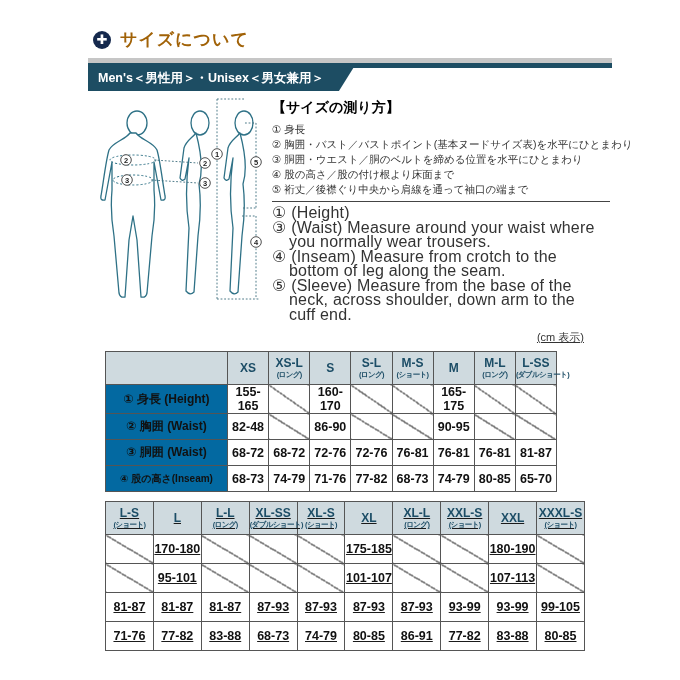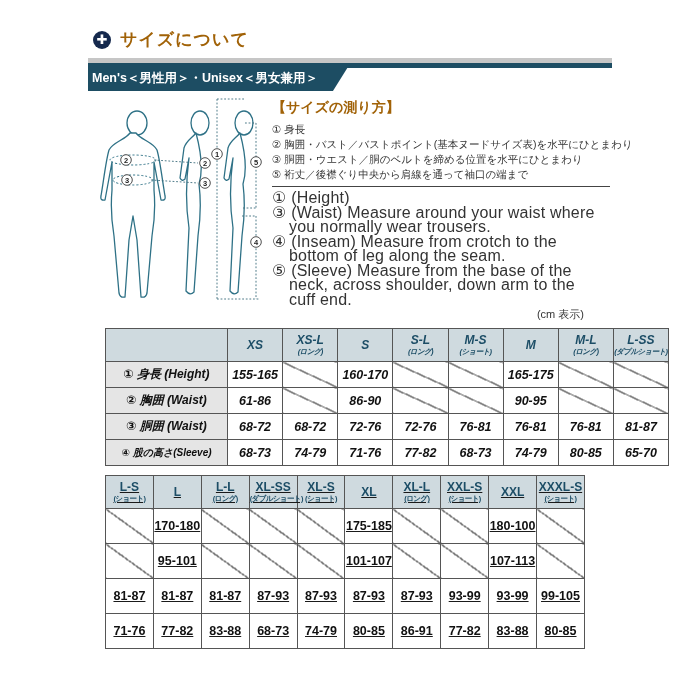--- a/index.html
+++ b/index.html
@@ -11,47 +11,47 @@
   .top-header { display:flex; align-items:center; gap:9px; padding-left:5px; }
   .plus-icon { width:18px; height:18px; border-radius:50%; background:#15294d; color:#fff;
                font-weight:bold; font-size:13px; line-height:17px; text-align:center; flex:0 0 auto; }
   .page-title { font-size:17px; font-weight:bold; color:#a16207; letter-spacing:1px; }
   .gray-rule { height:5px; background:#c6c6c6; margin-top:7px; }
 
   
   .section-title { margin:13px 0 6px 12px; font-size:15px; font-weight:bold; color:#8d8d8d; letter-spacing:1px; }
   .banner-bar { height:5px; background:#1d4d63; }
   .banner-tab { display:inline-block; background:#1d4d63; color:#fff; font-weight:bold; font-size:12.5px;
-                padding:3px 30px 4px 4px; margin-top:-1px;
+                padding:3px 30px 4px 10px; margin-top:-1px;
                 clip-path:polygon(0 0,100% 0,calc(100% - 15px) 100%,0 100%); }
 
   
   .measure-row { display:flex; margin-top:5px; }
   .figures { flex:0 0 auto; margin-left:8px; }
   .measure-text { flex:1 1 auto; margin-left:8px; padding-top:3px; width:340px; }
-  .measure-title { font-size:14px; font-weight:bold; color:#a16207; margin-bottom:5px; }
+  .measure-title { font-size:14px; font-weight:bold; color:#000000; margin-bottom:5px; }
   ul.instr { list-style:none; }
   ul.jp li { font-size:10.5px; color:#333; line-height:15px; white-space:nowrap; }
   .sep { border:none; border-top:1px solid #444; margin:4px 0 4px 0; width:338px; }
   ul.en li { font-size:16px; color:#333; line-height:14.5px; letter-spacing:0.2px;
              padding-left:17px; text-indent:-17px; width:330px; }
-  .unit-note { text-align:right; font-size:11px; color:#333; padding-right:28px; }
+  .unit-note { text-align:right; font-size:11px; color:#333; margin-top:8px; padding-right:28px;text-decoration:underline; }
 
   
   table.size-table { border-collapse:collapse; table-layout:fixed; margin-left:17px; background:#fff; }
-  #table1 { width:564px; margin-top:6px;font-style:italic; }
+  #table1 { width:452px; margin-top:6px; }
   #table2 { width:480px; margin-top:9px;text-decoration:underline; }
   table.size-table th, table.size-table td { border:1px solid #555; text-align:center; vertical-align:middle; }
   table.size-table thead th { background:#cfdadf; height:33px; padding:1px 0; }
   th .sz { font-size:12px; font-weight:bold; color:#1c4d66; line-height:13px; }
   th .sub { font-size:7.5px; font-weight:bold; color:#1c4d66; letter-spacing:-0.6px; line-height:9px; white-space:nowrap; }
   #table1 th.corner { width:122px; background:#cfdadf; }
   table.size-table td { height:26px; font-size:12.5px; font-weight:600; color:#111; }
-  #table2 td { height:35px;margin-top:20px; }
-  th.rowlabel { background:#e5e5e5; font-size:12px; font-weight:bold; color:#111; text-align:center; white-space:nowrap; }
+  #table2 td { height:29px;margin-top:20px; }
+  th.rowlabel { background:#0369a1; font-size:12px; font-weight:bold; color:#111; text-align:center; white-space:nowrap; }
   #table1 tbody tr:last-child th.rowlabel { font-size:10px; }
   td.diag { background-image:linear-gradient(to top right,
             transparent calc(50% - 0.6px), #555 calc(50% - 0.6px),
             #555 calc(50% + 0.6px), transparent calc(50% + 0.6px)); }
 
   
   .fig { fill:#fff; stroke:#2e7186; stroke-width:1.3; stroke-linejoin:round; }
   .dot { stroke:#2e7186; stroke-width:1; fill:none; stroke-dasharray:2 2; }
   .mline { stroke:#3c6d7d; stroke-width:0.9; fill:none; stroke-dasharray:1.8 1.8; }
   .mk circle { fill:#fff; stroke:#3a3a3a; stroke-width:0.9; }
@@ -135,20 +135,21 @@
           <text text-anchor="middle" dy="2.7">4</text>
         </g>
     </svg>
 
     <div class="measure-text">
       <div class="measure-title">【サイズの測り方】</div>
       <ul class="instr jp" id="jp-list">
           <li>① 身長</li>
           <li>② 胸囲・バスト／バストポイント(基本ヌードサイズ表)を水平にひとまわり</li>
           <li>③ 胴囲・ウエスト／胴のベルトを締める位置を水平にひとまわり</li>
+          <li>④ 股の高さ／股の付け根より床面まで</li>
           <li>⑤ 裄丈／後襟ぐり中央から肩線を通って袖口の端まで</li>
         </ul>
       <hr class="sep">
       <ul class="instr en" id="en-list">
           <li>① (Height)</li>
           <li>③ (Waist) Measure around your waist where you normally wear trousers.</li>
           <li>④ (Inseam) Measure from crotch to the bottom of leg along the seam.</li>
           <li>⑤ (Sleeve) Measure from the base of the neck, across shoulder, down arm to the cuff end.</li>
         </ul>
       <div class="unit-note">(cm 表示)</div>
@@ -197,42 +198,42 @@
           <td class="diag"></td>
           <td>160-170</td>
           <td class="diag"></td>
           <td class="diag"></td>
           <td>165-175</td>
           <td class="diag"></td>
           <td class="diag"></td>
         </tr>
         <tr>
           <th class="rowlabel">② 胸囲 (Waist)</th>
-          <td>61-86</td>
+          <td>82-48</td>
           <td class="diag"></td>
           <td>86-90</td>
           <td class="diag"></td>
           <td class="diag"></td>
           <td>90-95</td>
           <td class="diag"></td>
           <td class="diag"></td>
         </tr>
         <tr>
           <th class="rowlabel">③ 胴囲 (Waist)</th>
           <td>68-72</td>
           <td>68-72</td>
           <td>72-76</td>
           <td>72-76</td>
           <td>76-81</td>
           <td>76-81</td>
           <td>76-81</td>
           <td>81-87</td>
         </tr>
         <tr>
-          <th class="rowlabel">④ 股の高さ(Sleeve)</th>
+          <th class="rowlabel">④ 股の高さ(Inseam)</th>
           <td>68-73</td>
           <td>74-79</td>
           <td>71-76</td>
           <td>77-82</td>
           <td>68-73</td>
           <td>74-79</td>
           <td>80-85</td>
           <td>65-70</td>
         </tr>
       </tbody>
@@ -282,21 +283,21 @@
       <tbody>
         <tr>
           <td class="diag"></td>
           <td>170-180</td>
           <td class="diag"></td>
           <td class="diag"></td>
           <td class="diag"></td>
           <td>175-185</td>
           <td class="diag"></td>
           <td class="diag"></td>
-          <td>180-100</td>
+          <td>180-190</td>
           <td class="diag"></td>
         </tr>
         <tr>
           <td class="diag"></td>
           <td>95-101</td>
           <td class="diag"></td>
           <td class="diag"></td>
           <td class="diag"></td>
           <td>101-107</td>
           <td class="diag"></td>

